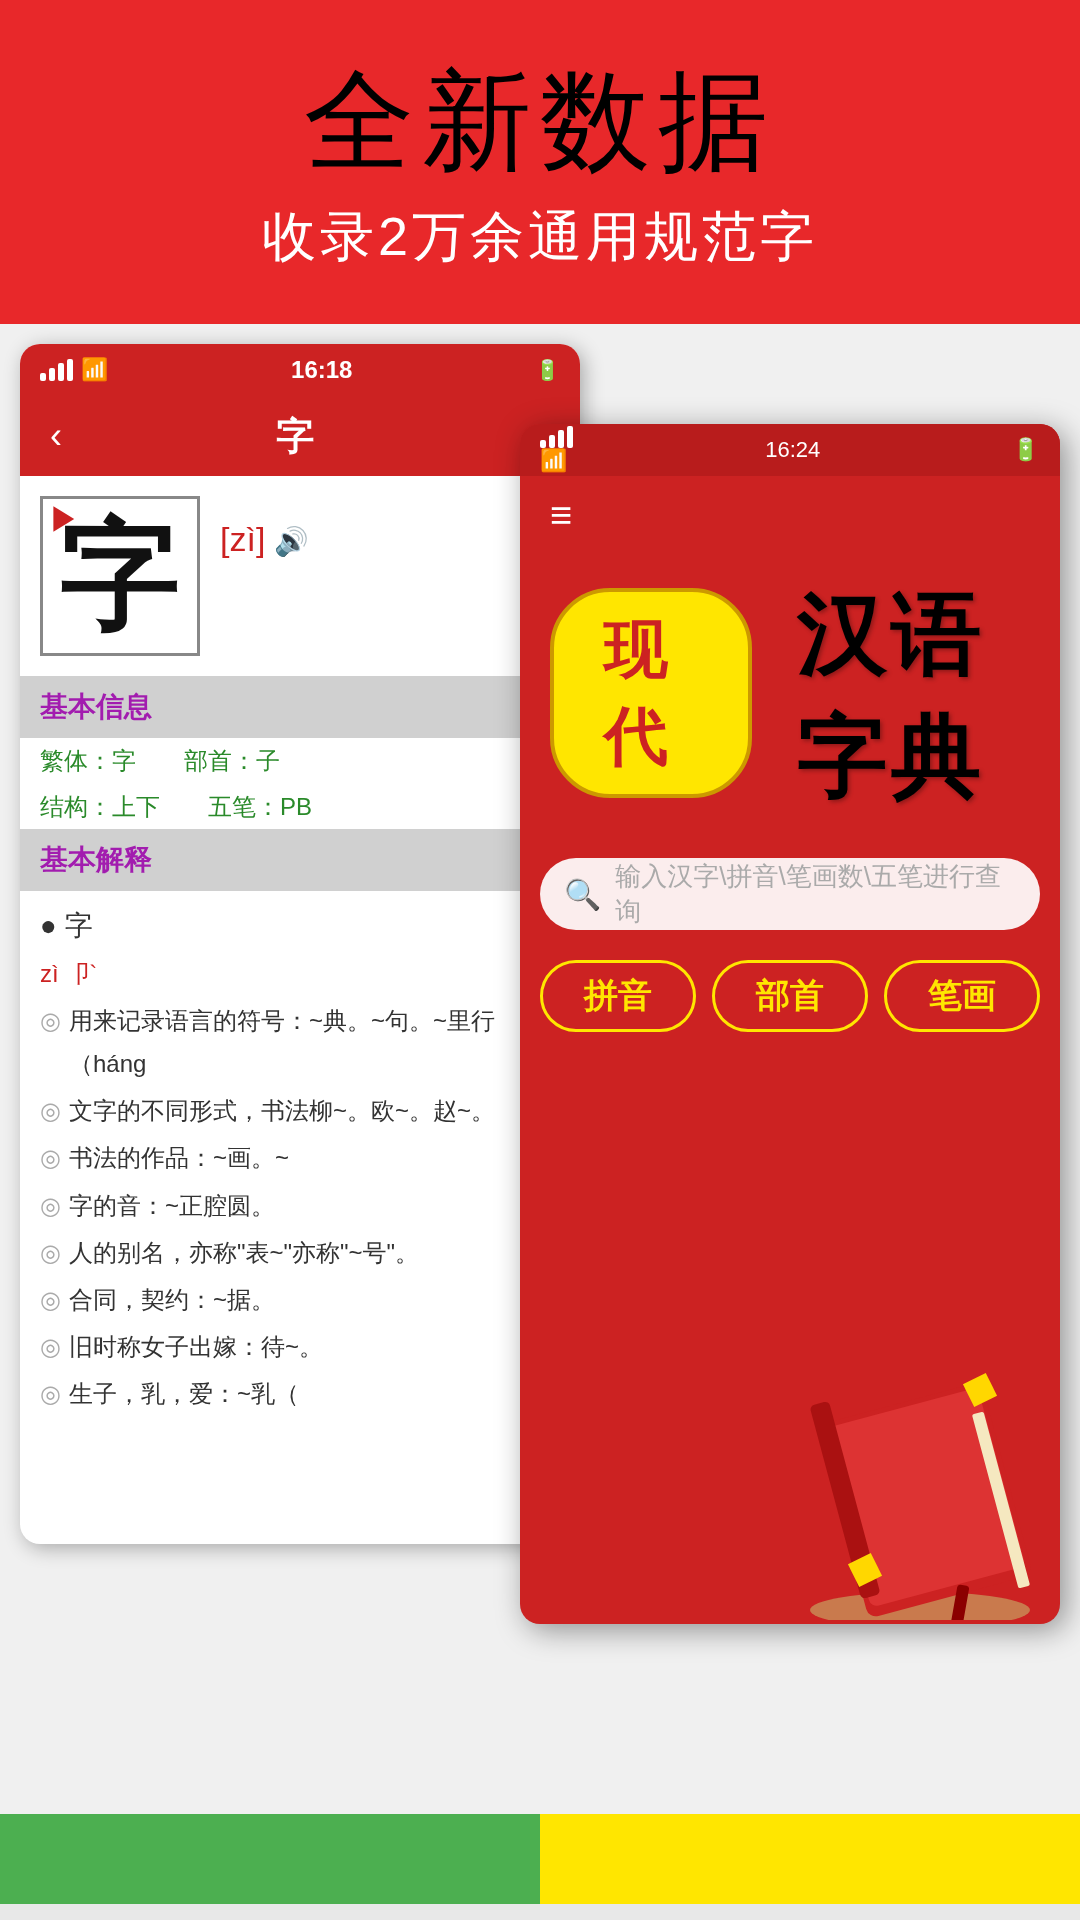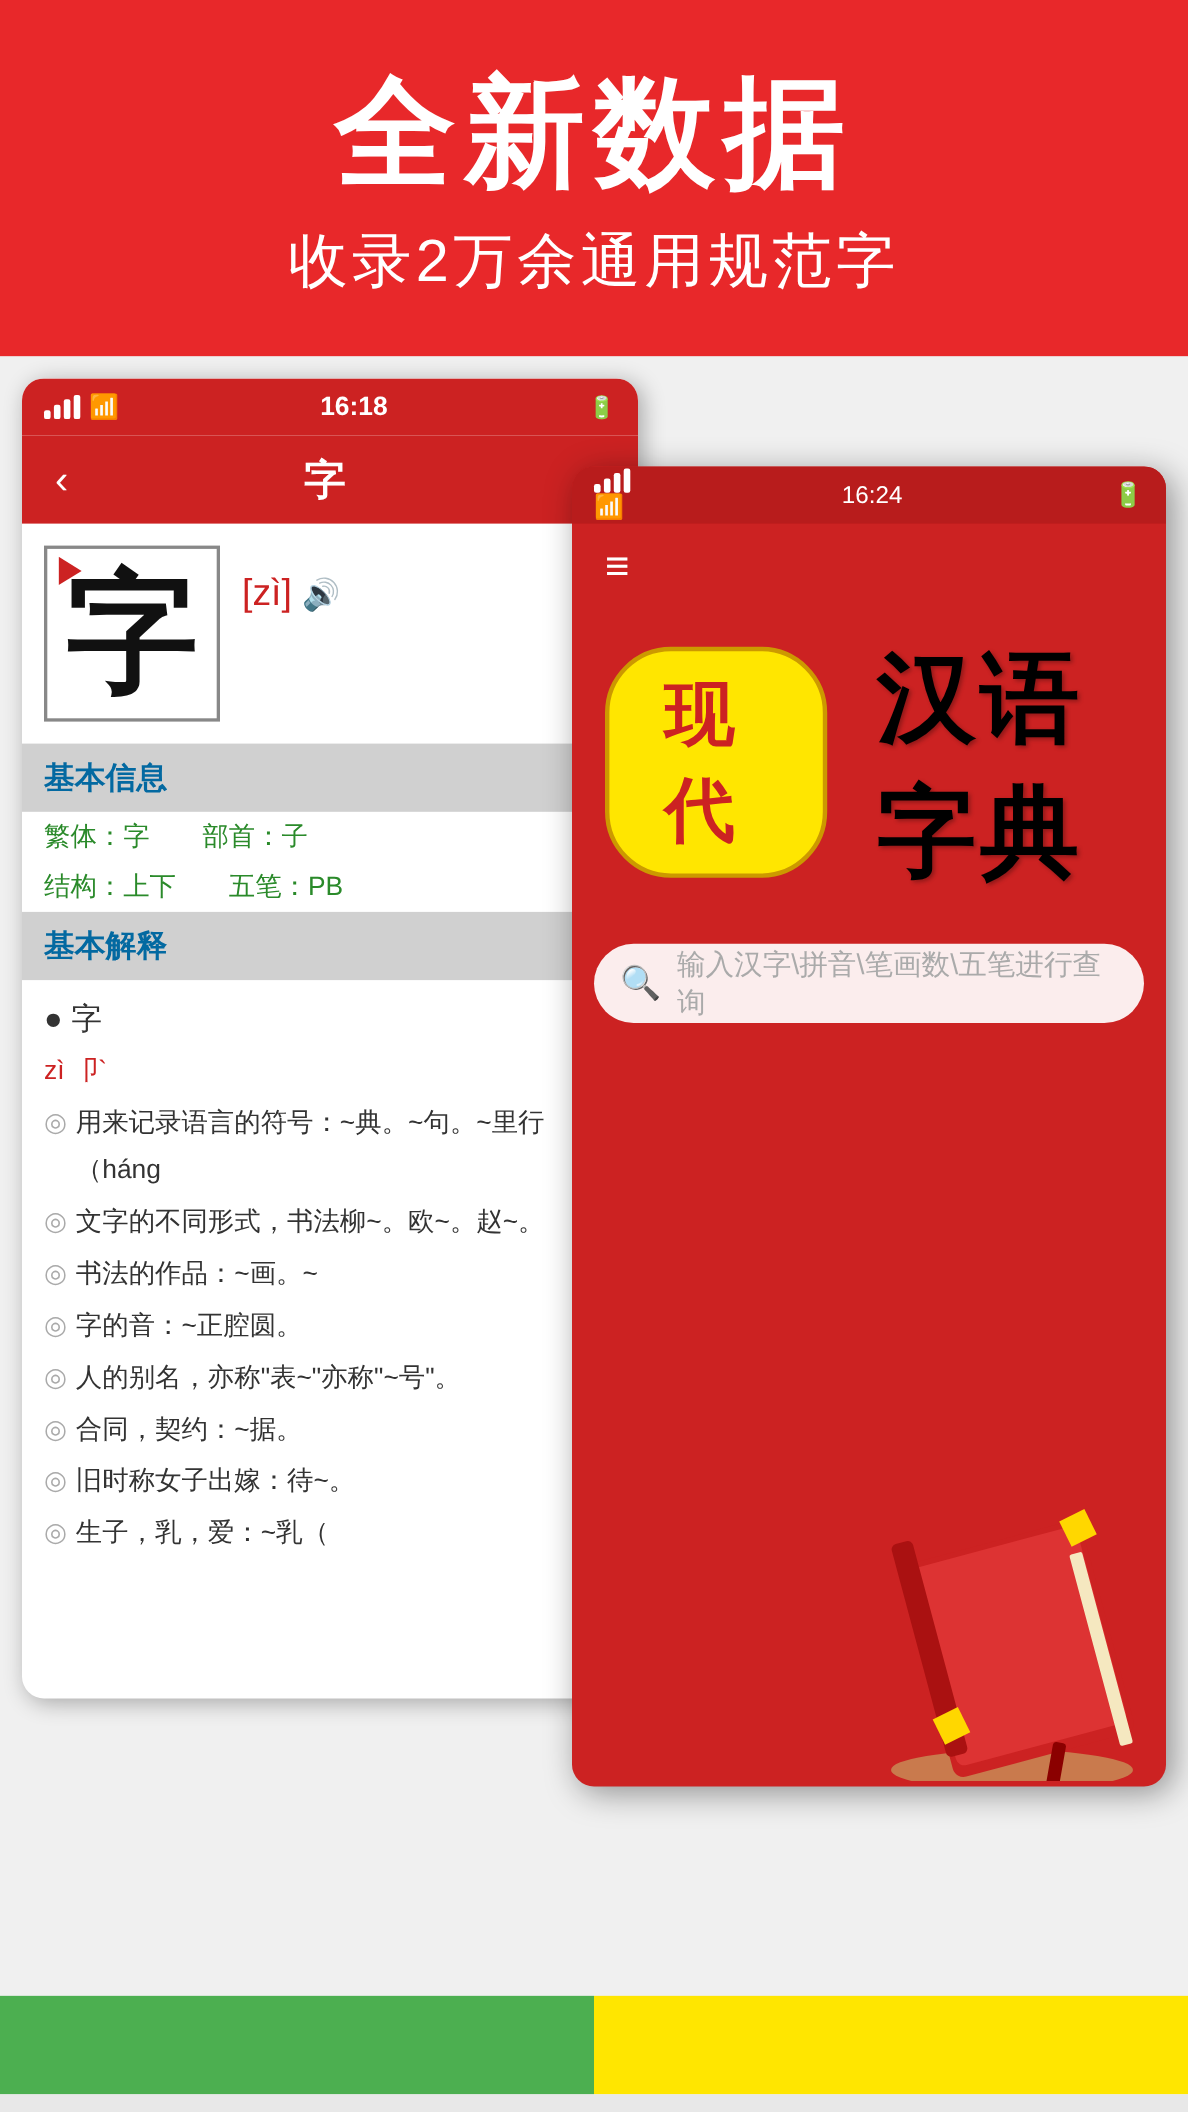--- a/index.html
+++ b/index.html
@@ -13,22 +13,22 @@
 
     
     .top-header {
       background: #e8282a;
       width: 100%;
       padding: 60px 40px 50px 40px;
       text-align: center;
     }
     .top-header .main-title {
       font-size: 110px;
-      font-weight: 700;
-      color: #ffffff;
+      font-weight: 400;
+      color: #000000;
       letter-spacing: 8px;
       line-height: 1.1;
     }
     .top-header .sub-title {
       font-size: 54px;
       color: #ffffff;
       margin-top: 20px;
       letter-spacing: 4px;
     }
 
@@ -136,21 +136,21 @@
       font-size: 34px;
       color: #cc2222;
       margin-top: 24px;
     }
 
     .section-header {
       background: #d0d0d0;
       padding: 12px 20px;
       font-size: 28px;
       font-weight: bold;
-      color: #0369a1;
+      color: #a21caf;
     }
 
     .info-grid {
       padding: 0 20px;
       font-size: 24px;
       color: #444;
       line-height: 1.9;
     }
     .info-grid .green-text {
       color: #2a8a2a;
@@ -439,20 +439,25 @@
       <div class="app-title-main">汉语字典</div>
     </div>
 
     <div class="search-area">
       <div class="search-box">
         <span class="search-icon-circle">🔍</span>
         <span class="search-placeholder">输入汉字\拼音\笔画数\五笔进行查询</span>
       </div>
     </div>
 
+    <div class="btn-row">
+      <button class="btn-tag">拼音</button>
+      <button class="btn-tag">部首</button>
+      <button class="btn-tag">笔画</button>
+    </div>
 
     <div style="position: absolute; bottom: 0; right: 0; z-index: 5;">
       <svg width="280" height="300" viewBox="0 0 280 300">
 
         <ellipse cx="140" cy="290" rx="110" ry="18" fill="#c8a060" opacity="0.7"></ellipse>
 
         <rect x="60" y="80" width="170" height="200" rx="10" ry="10" fill="#cc2222" transform="rotate(-15 145 180)"></rect>
         <rect x="65" y="85" width="160" height="185" rx="8" ry="8" fill="#dd3333" transform="rotate(-15 145 180)"></rect>
 
         <rect x="55" y="80" width="20" height="200" rx="5" ry="5" fill="#aa1111" transform="rotate(-15 65 180)"></rect>

